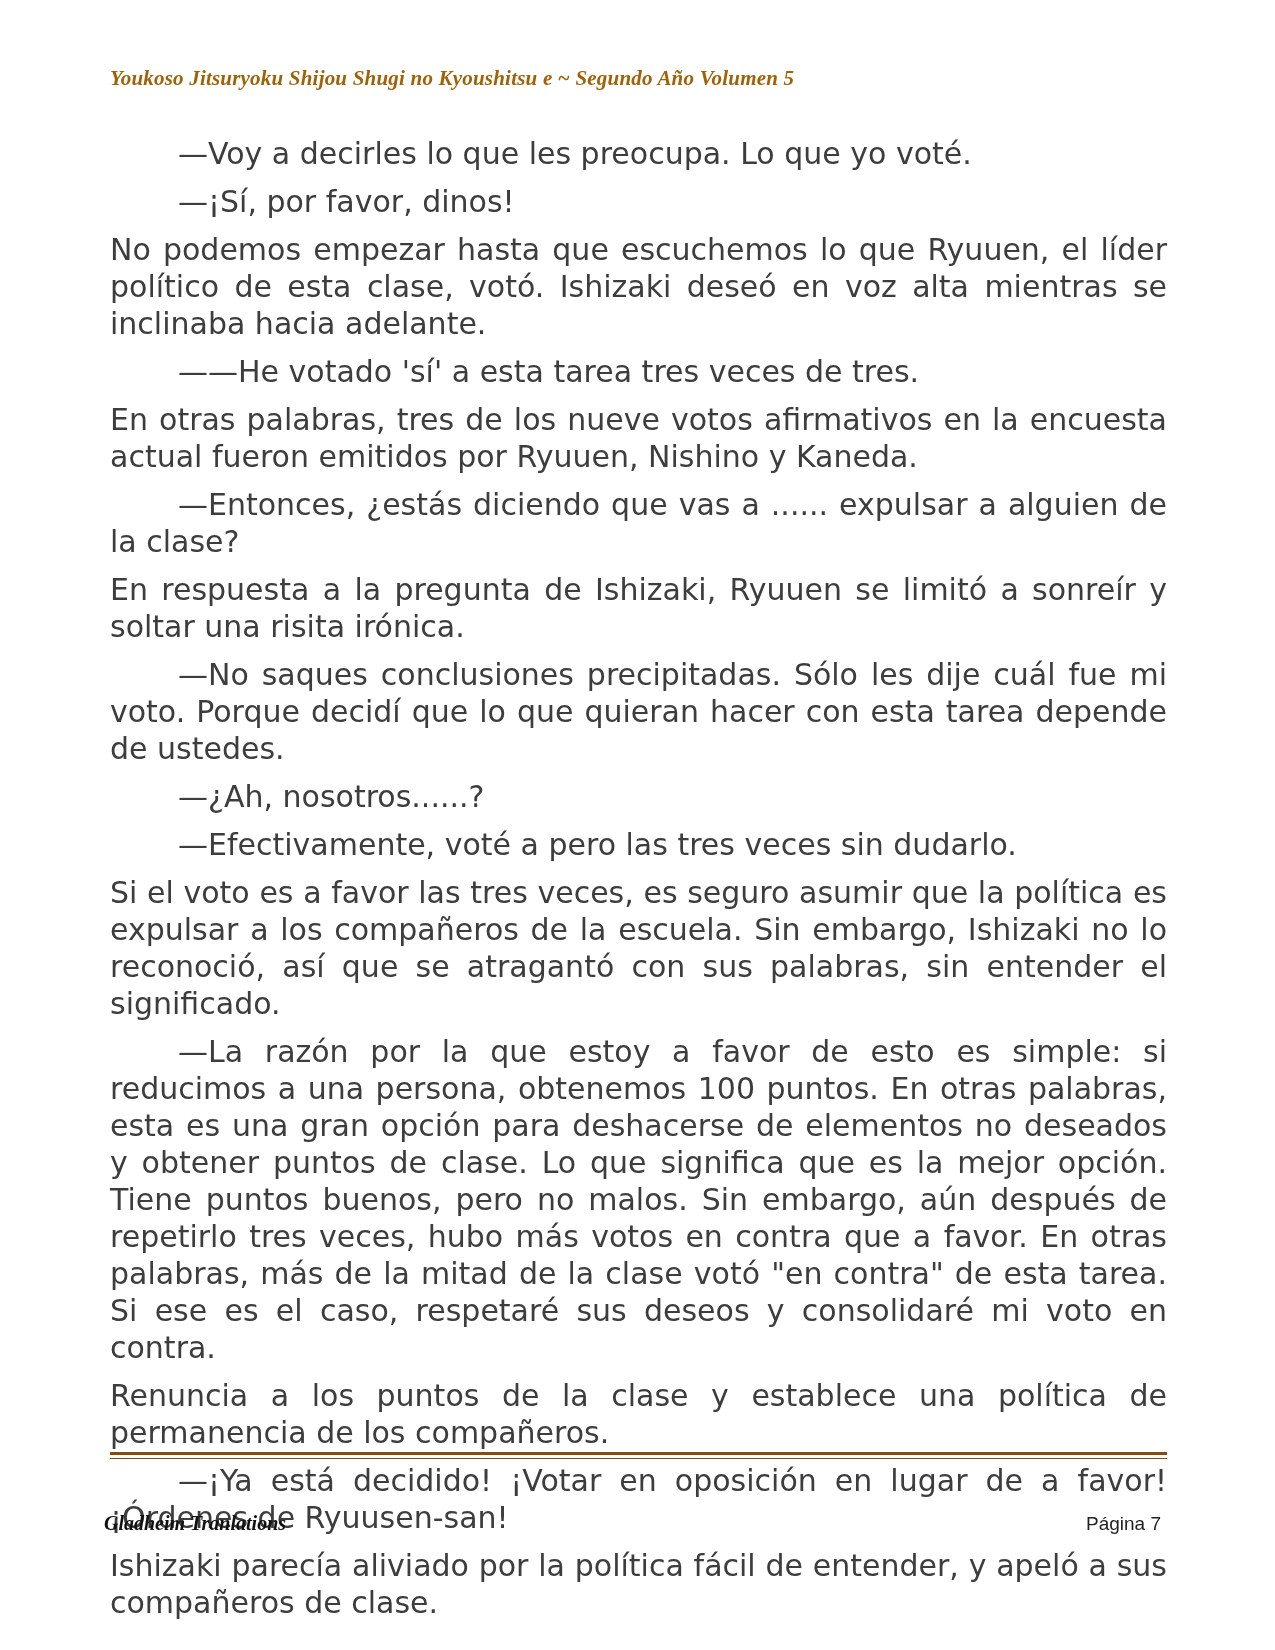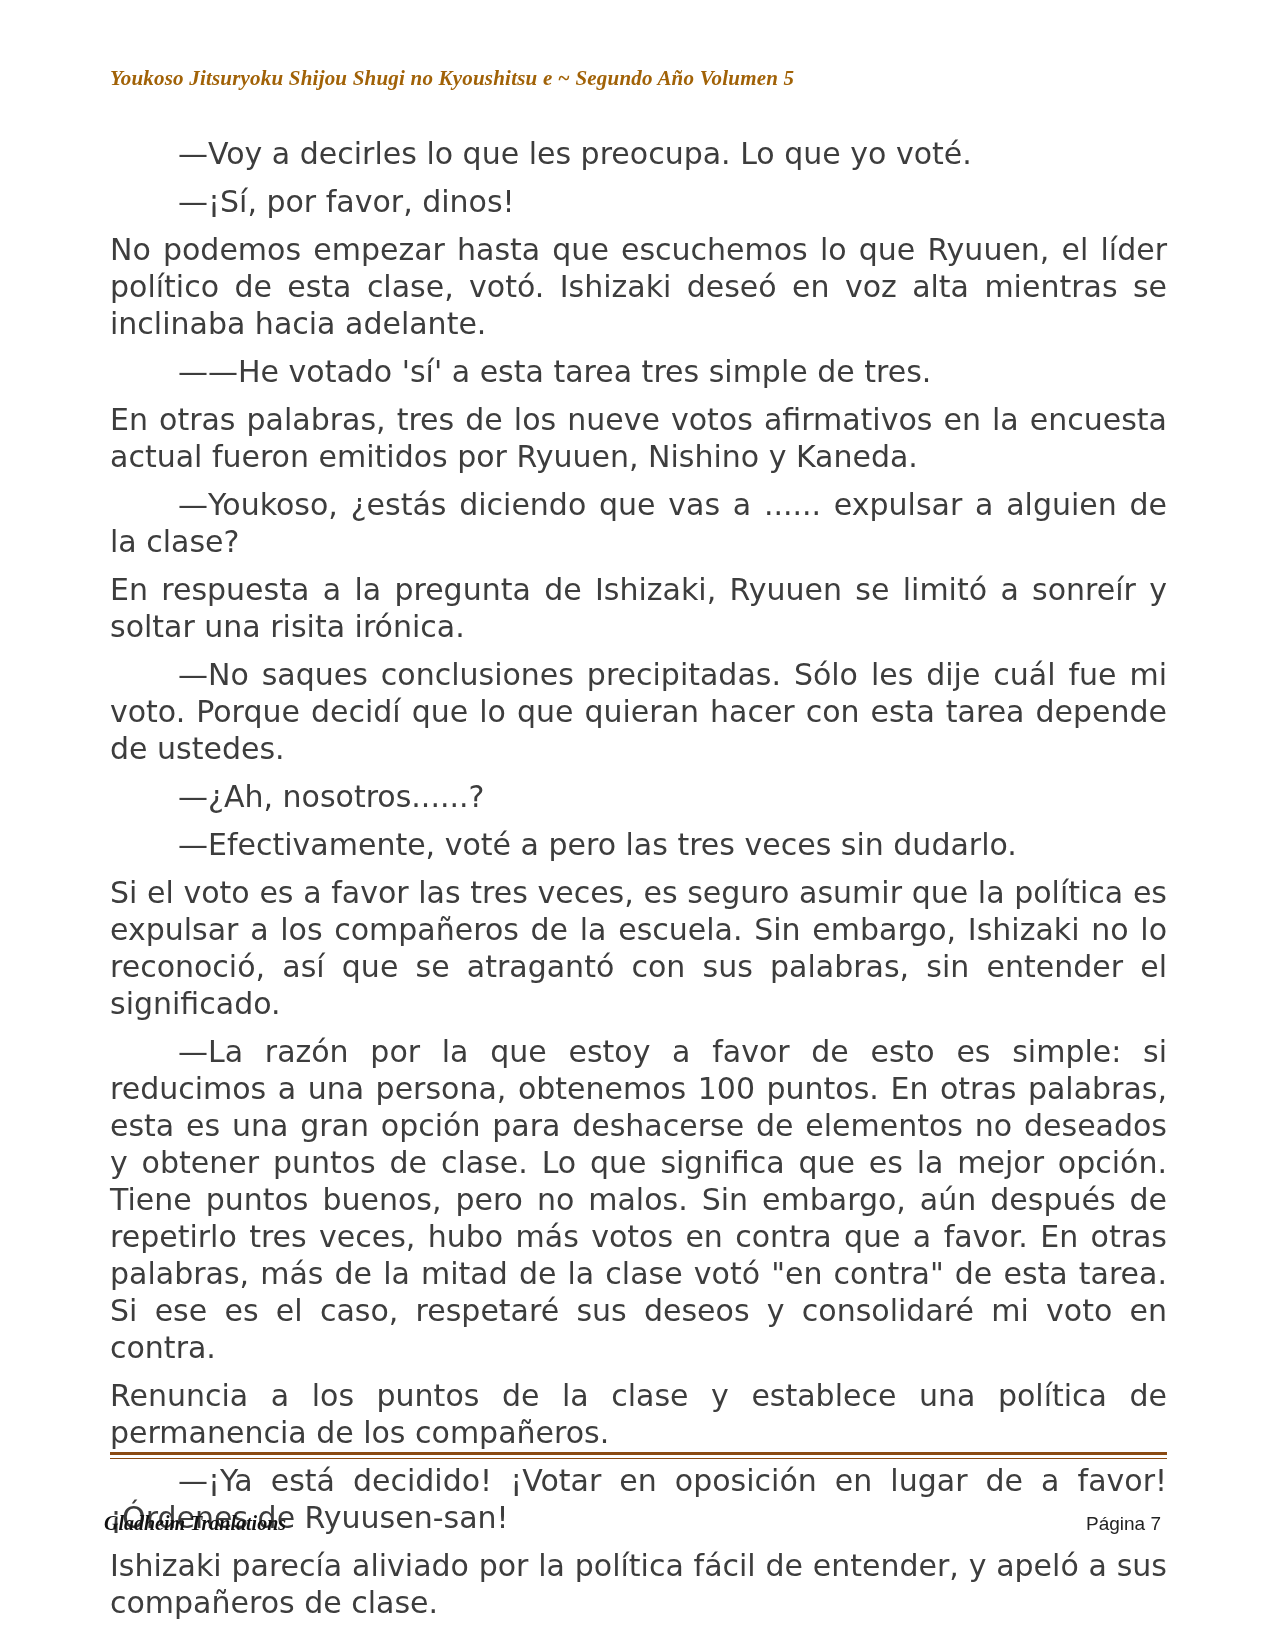--- a/index.html
+++ b/index.html
@@ -80,23 +80,23 @@
 
 <div class="page">
 
   <div class="content">
     <div class="doc-header">Youkoso Jitsuryoku Shijou Shugi no Kyoushitsu e ~ Segundo Año Volumen 5</div>
 
     <div class="body-text">
         <p class="para dialogue">—Voy a decirles lo que les preocupa. Lo que yo voté.</p>
         <p class="para dialogue">—¡Sí, por favor, dinos!</p>
         <p class="para narration">No podemos empezar hasta que escuchemos lo que Ryuuen, el líder político de esta clase, votó. Ishizaki deseó en voz alta mientras se inclinaba hacia adelante.</p>
-        <p class="para dialogue">——He votado 'sí' a esta tarea tres simple de tres.</p>
+        <p class="para dialogue">——He votado 'sí' a esta tarea tres veces de tres.</p>
         <p class="para narration">En otras palabras, tres de los nueve votos afirmativos en la encuesta actual fueron emitidos por Ryuuen, Nishino y Kaneda.</p>
-        <p class="para dialogue">—Youkoso, ¿estás diciendo que vas a ...... expulsar a alguien de la clase?</p>
+        <p class="para dialogue">—Entonces, ¿estás diciendo que vas a ...... expulsar a alguien de la clase?</p>
         <p class="para narration">En respuesta a la pregunta de Ishizaki, Ryuuen se limitó a sonreír y soltar una risita irónica.</p>
         <p class="para dialogue">—No saques conclusiones precipitadas. Sólo les dije cuál fue mi voto. Porque decidí que lo que quieran hacer con esta tarea depende de ustedes.</p>
         <p class="para dialogue">—¿Ah, nosotros......?</p>
         <p class="para dialogue">—Efectivamente, voté a pero las tres veces sin dudarlo.</p>
         <p class="para narration">Si el voto es a favor las tres veces, es seguro asumir que la política es expulsar a los compañeros de la escuela. Sin embargo, Ishizaki no lo reconoció, así que se atragantó con sus palabras, sin entender el significado.</p>
         <p class="para dialogue">—La razón por la que estoy a favor de esto es simple: si reducimos a una persona, obtenemos 100 puntos. En otras palabras, esta es una gran opción para deshacerse de elementos no deseados y obtener puntos de clase. Lo que significa que es la mejor opción. Tiene puntos buenos, pero no malos. Sin embargo, aún después de repetirlo tres veces, hubo más votos en contra que a favor. En otras palabras, más de la mitad de la clase votó "en contra" de esta tarea. Si ese es el caso, respetaré sus deseos y consolidaré mi voto en contra.</p>
         <p class="para narration">Renuncia a los puntos de la clase y establece una política de permanencia de los compañeros.</p>
         <p class="para dialogue">—¡Ya está decidido! ¡Votar en oposición en lugar de a favor! ¡Órdenes de Ryuusen-san!</p>
         <p class="para narration">Ishizaki parecía aliviado por la política fácil de entender, y apeló a sus compañeros de clase.</p>
       </div>

